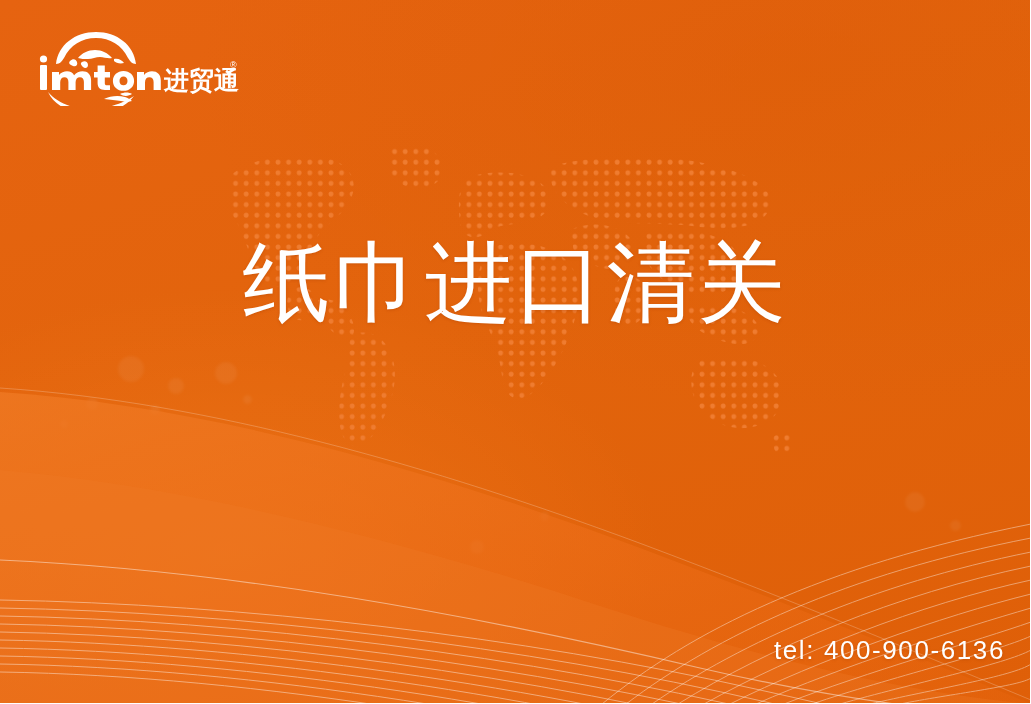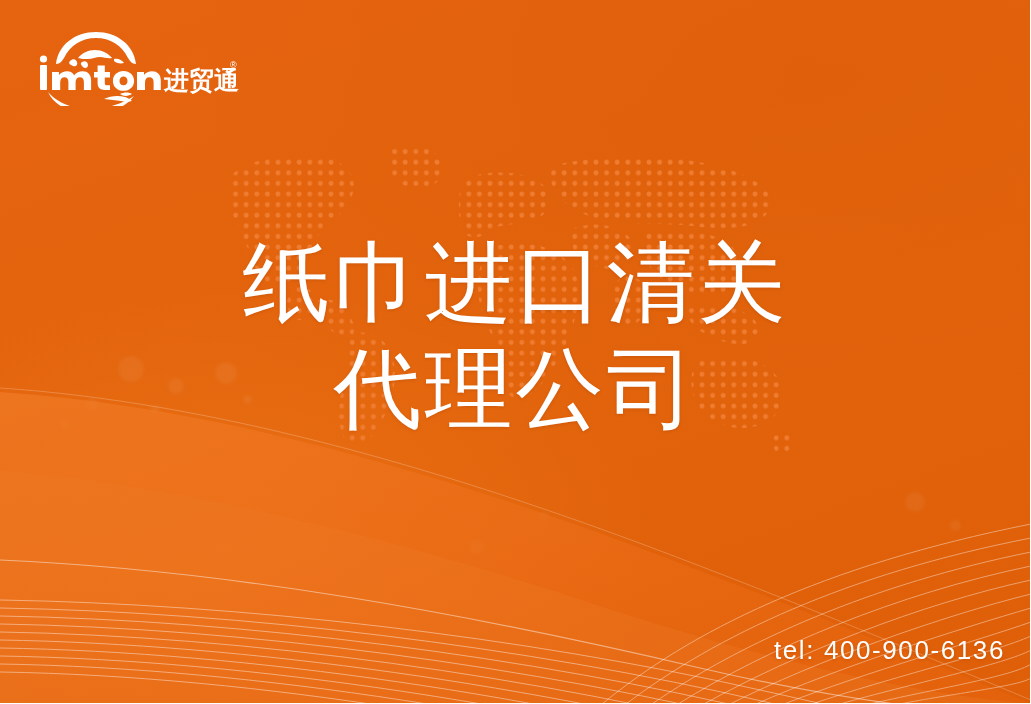--- a/index.html
+++ b/index.html
@@ -286,19 +286,18 @@
                    C38,86 20,78 14,64 Z"></path>
           <path d="M70,71 c6,-3 14,-4 21,-2 c3,1 5,2 7,4 c-3,1 -7,1 -11,0 c-5,-1 -11,-1 -17,-2 Z"></path>
           <path d="M86,66 c4,-2 9,-2 12,0 c-3,2 -8,3 -12,0 Z"></path>
         </g>
       </svg>
     </div>
   </div>
 
   <div id="headline">
     <span class="hl-line">纸巾进口清关</span>
-    <span class="hl-line">代理公司</span>
   </div>
 
   <div id="phone">tel: 400-900-6136</div>
 
   <div id="frame"></div>
 </div>
 
 </body></html>

